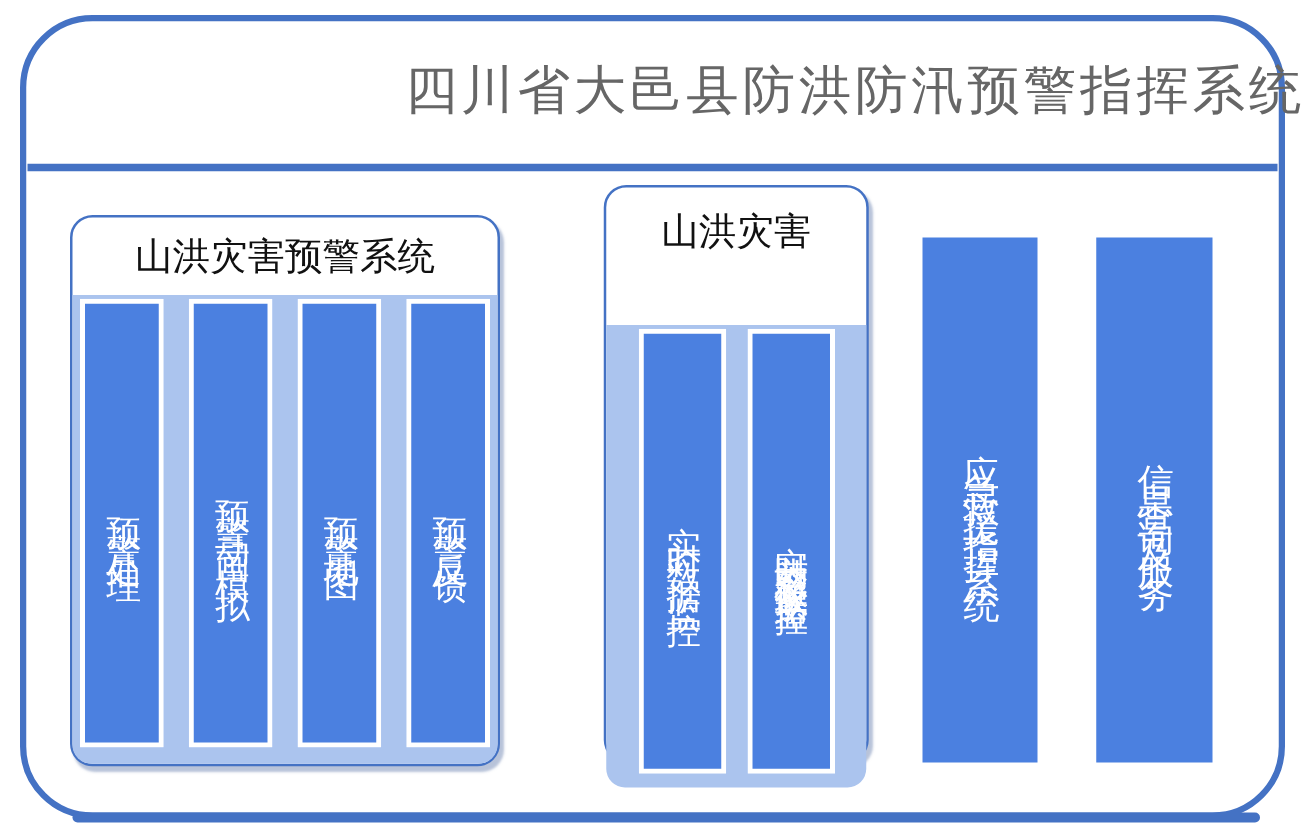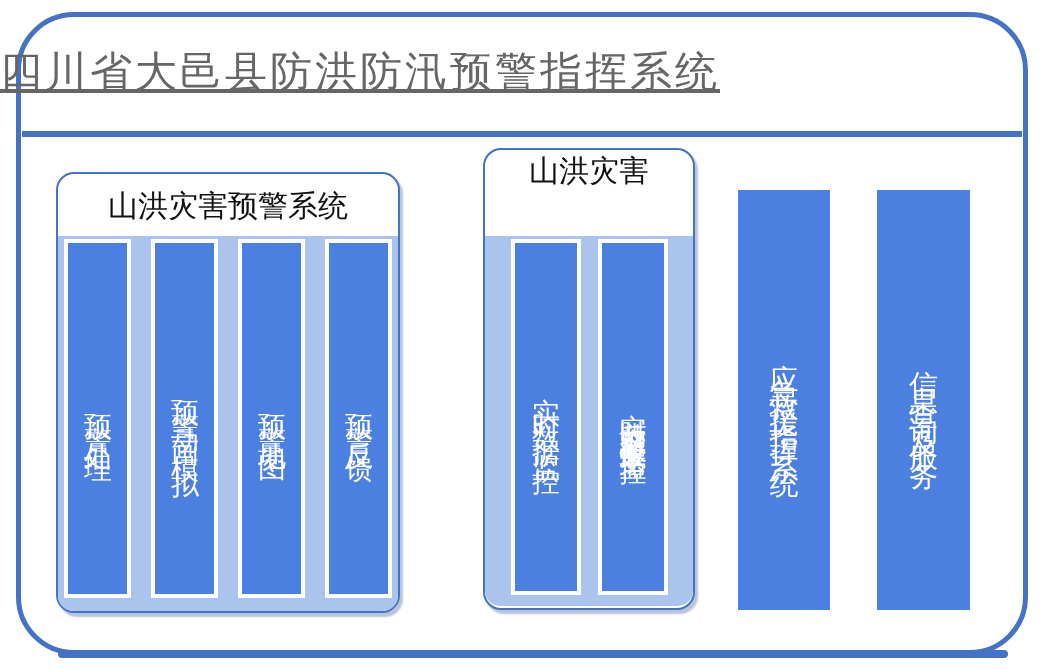--- a/index.html
+++ b/index.html
@@ -8,23 +8,23 @@
     font-family:"Liberation Sans",sans-serif;overflow:hidden;
   }
   
   .frame{
     position:absolute;left:16px;top:12px;width:1012px;height:643px;
     box-sizing:border-box;border:5px solid #4472C4;border-radius:58px;
     background:transparent;
   }
   
   .main-title{
-    position:absolute;left:0;top:44px;width:100%;text-align:left;
+    position:absolute;left:0;top:44px;width:100%;text-align:right;
     font-size:42px;letter-spacing:3px;color:#666666;
-    font-family:"Liberation Sans",sans-serif;font-weight:400;text-decoration:underline;
+    font-family:"Liberation Sans",sans-serif;font-weight:400;
   }
   
   .divider-top{
     position:absolute;left:22px;top:131px;width:1000px;height:6px;
     background:#4472C4;
   }
   .divider-bottom{
     position:absolute;left:58px;top:650px;width:950px;height:8px;
     background:#4472C4;border-radius:4px;
   }
@@ -34,21 +34,21 @@
     border:2px solid #4472C4;border-radius:18px;
     box-shadow:3px 4px 2px rgba(125,145,185,0.55);
   }
   .group-warning{left:56px;top:172px;width:344px;height:441px;}
   .group-monitoring{left:483px;top:148px;width:212px;height:462px;}
   .group-title{
     text-align:center;color:#111111;font-size:30px;
     font-family:"Liberation Serif",serif;
   }
   .group-warning .group-title{height:62px;line-height:64px;}
-  .group-monitoring .group-title{height:86px;line-height:40px;padding-top:1px;box-sizing:border-box;}
+  .group-monitoring .group-title{height:110px;line-height:40px;padding-top:16px;box-sizing:border-box;}
   .group-body{
     box-sizing:border-box;background:#ABC4EE;
     border-radius:0 0 15px 15px;
     display:flex;justify-content:center;align-items:flex-start;padding-top:3px;
   }
   .group-warning .group-body{height:375px;gap:20px;}
   .group-monitoring .group-body{height:370px;gap:17px;}
   
   .vbar{
     box-sizing:border-box;background:#4B80E0;

